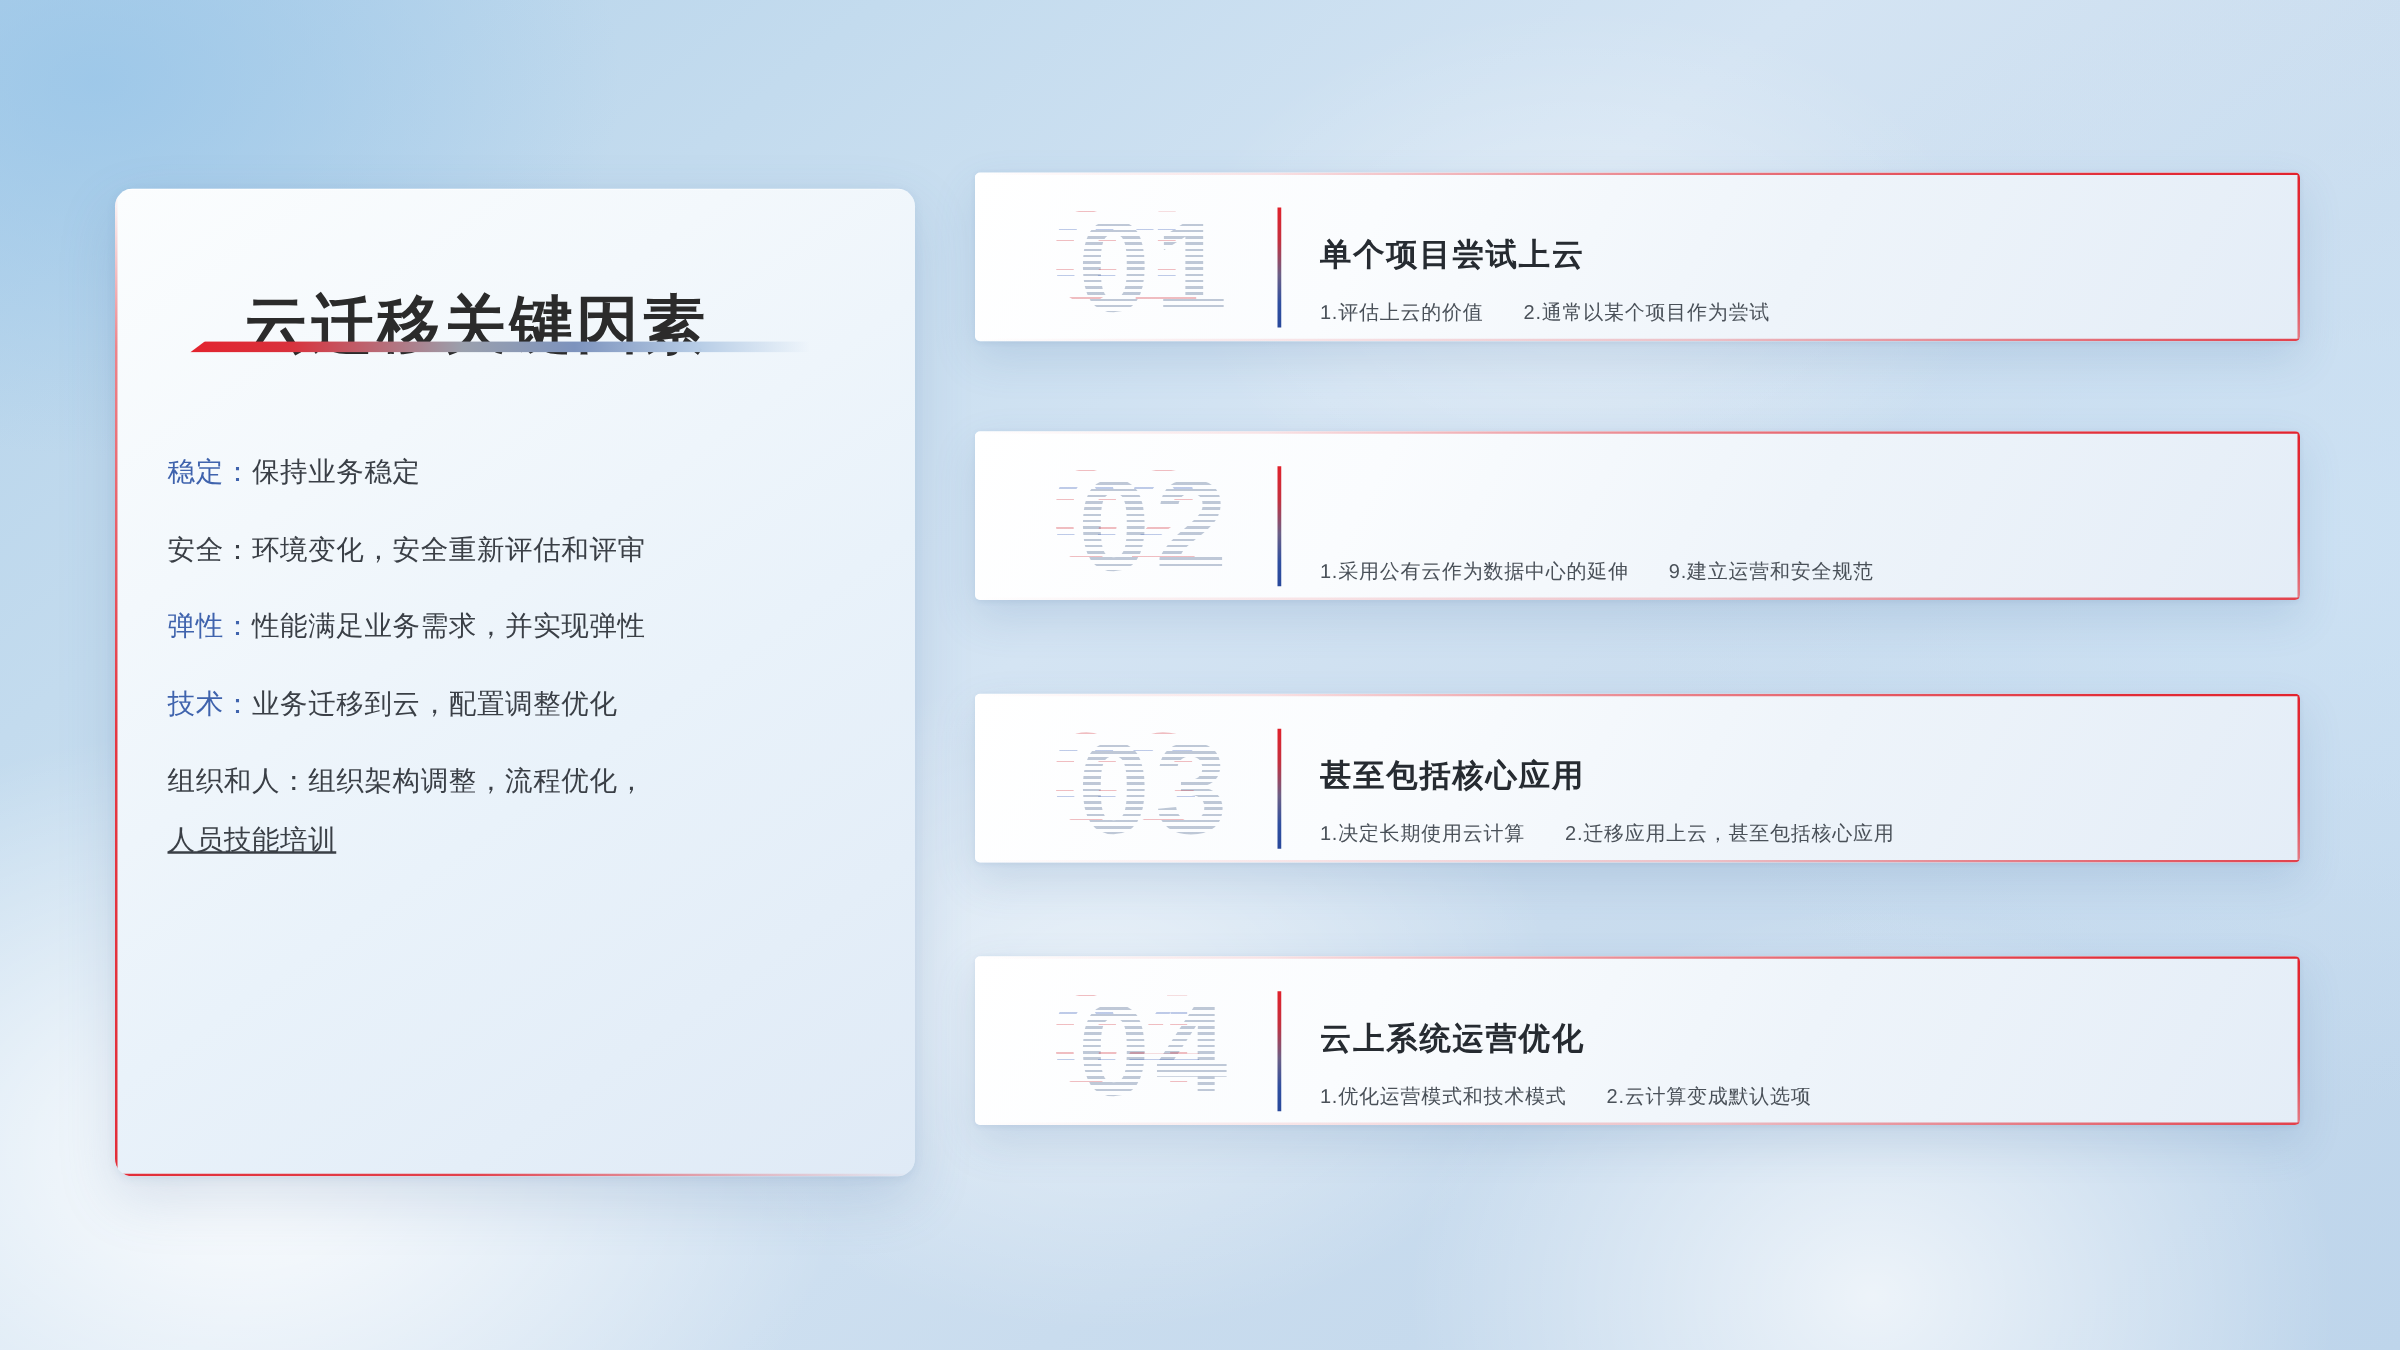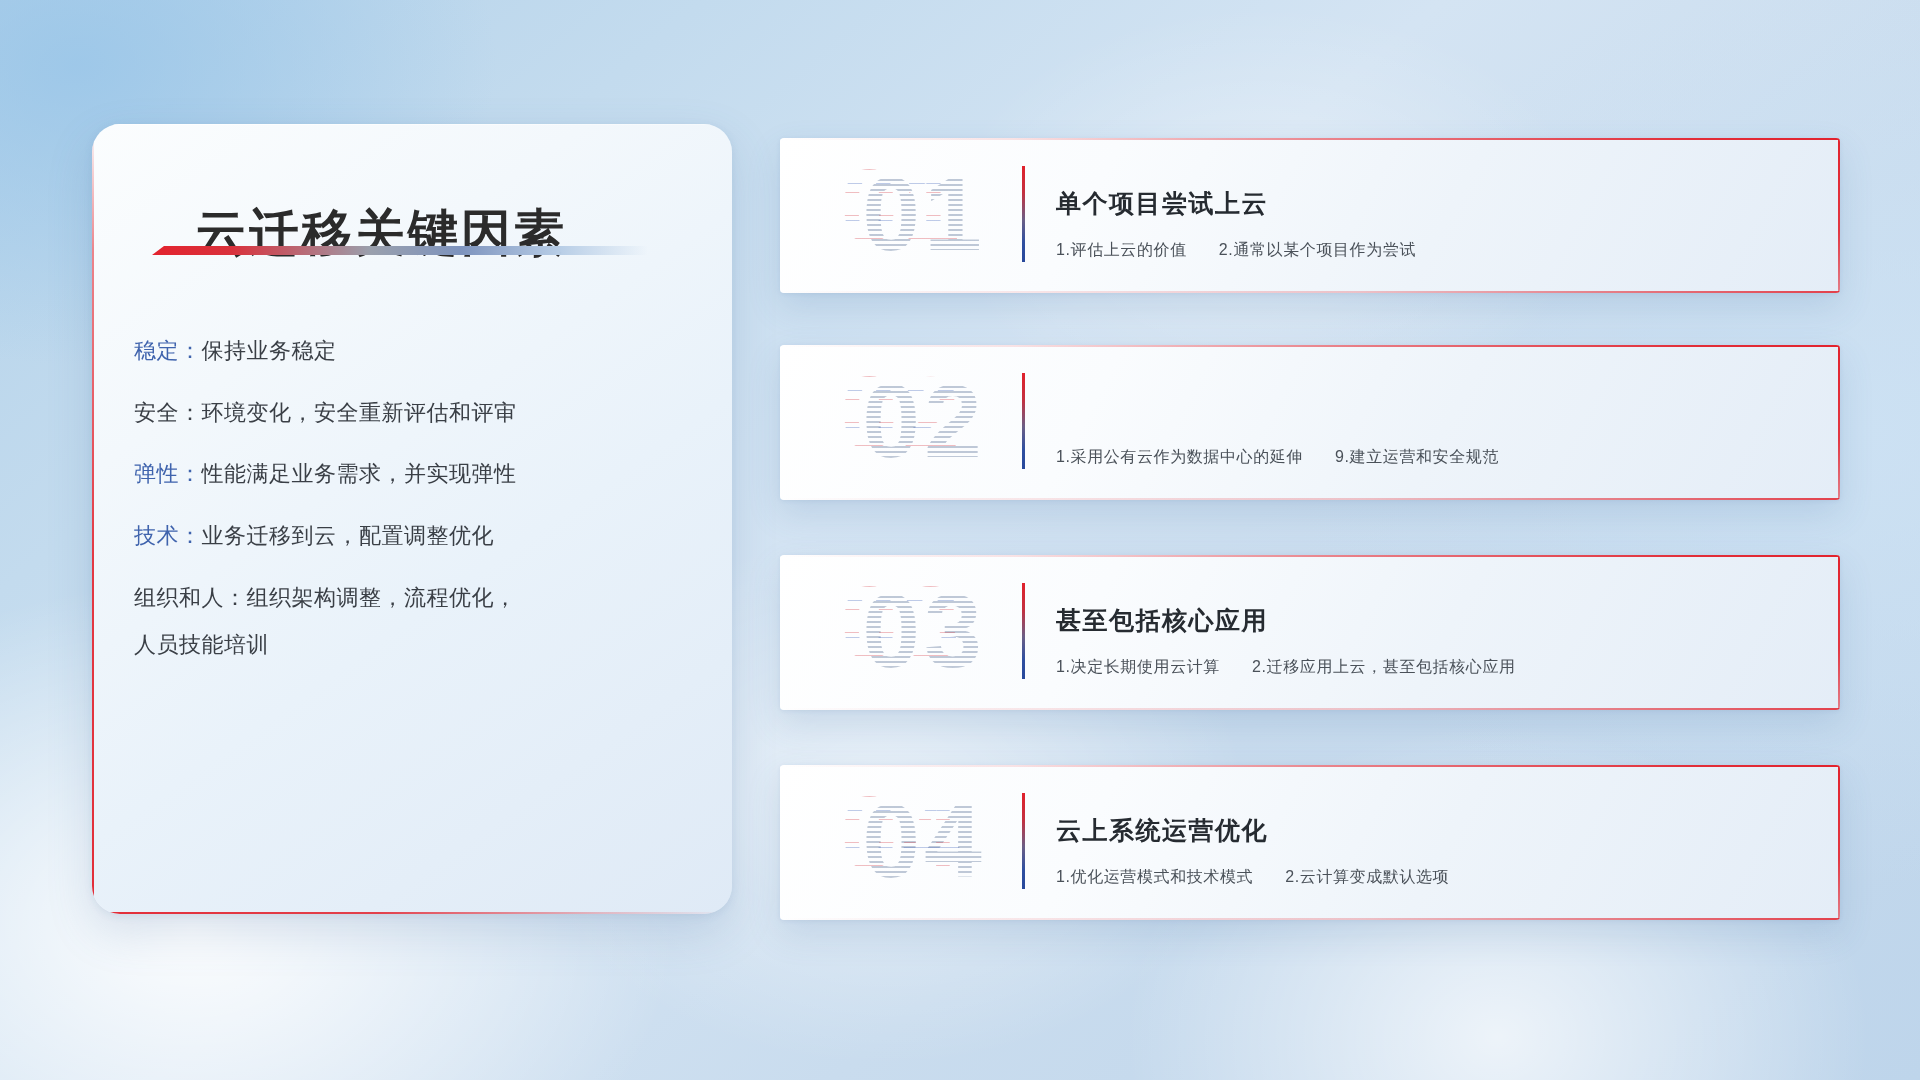--- a/index.html
+++ b/index.html
@@ -21,22 +21,22 @@
   #bg:after{content:"";position:absolute;inset:0;
     background:
       radial-gradient(520px 380px at 46% 74%, rgba(255,255,255,.55) 0%, rgba(255,255,255,0) 70%),
       radial-gradient(460px 300px at 66% 20%, rgba(255,255,255,.35) 0%, rgba(255,255,255,0) 70%);}
 
   
   #stage{position:absolute;inset:0;}
 
   
   #left-card{
-    position:absolute;left:92px;top:124px;width:640px;height:790px;
-    border-radius:28px;
+    position:absolute;left:92px;top:151px;width:640px;height:790px;
+    border-radius:14px;
     background:linear-gradient(145deg,#fbfdfe 0%,#f3f8fc 28%,#e9f2fa 58%,#dfeaf6 100%);
     box-shadow:0 18px 46px rgba(70,110,160,.18), 0 2px 8px rgba(70,110,160,.10);
     overflow:hidden;
   }
   #left-card .edge-l{position:absolute;left:0;top:0;bottom:0;width:2px;
     background:linear-gradient(180deg,rgba(226,35,46,0) 0%,rgba(226,35,46,.55) 16%,rgba(226,35,46,.9) 55%,rgba(226,35,46,.95) 100%);}
   #left-card .edge-b{position:absolute;left:0;right:0;bottom:0;height:2px;
     background:linear-gradient(90deg,rgba(226,35,46,.95) 0%,rgba(226,35,46,.85) 45%,rgba(226,35,46,.25) 80%,rgba(226,35,46,0) 100%);}
   #left-card .edge-t{position:absolute;left:0;right:0;top:0;height:1px;
     background:linear-gradient(90deg,rgba(255,255,255,.95),rgba(255,255,255,.35));}
@@ -49,25 +49,25 @@
   #title-rule{
     position:absolute;left:60px;top:122px;width:496px;height:9px;
     background:linear-gradient(90deg,#e3232e 0%,#d9313c 16%,#9aa0ad 44%,#7d93bd 62%,#b7cde6 82%,rgba(200,220,240,0) 100%);
     clip-path:polygon(0 100%, 12px 0, 100% 0, 100% 100%);
   }
 
   #left-list{position:absolute;left:42px;top:212px;right:28px;}
   .li{margin-bottom:32px;font-size:22px;line-height:1.35;color:#3a3f46;letter-spacing:.5px;white-space:nowrap;}
   .li .k{color:#3f63ad;}
   .li .k.plain{color:#3a3f46;}
-  .li.cont{margin-top:-14px;}
+  .li.cont{margin-top:-14px;text-decoration:underline;}
 
   
   .rcard{
-    position:absolute;left:780px;width:1060px;height:155px;
+    position:absolute;left:780px;width:1060px;height:135px;
     border-radius:4px;
     background:linear-gradient(118deg,#ffffff 0%,#fafcfe 30%,#eef4fa 62%,#e4edf7 100%);
     box-shadow:0 14px 34px rgba(70,110,160,.16), 0 1px 4px rgba(70,110,160,.10);
     overflow:hidden;
   }
   .rcard .ed-t{position:absolute;left:0;right:0;top:0;height:2px;
     background:linear-gradient(90deg,rgba(226,35,46,0) 0%,rgba(226,35,46,.12) 22%,rgba(226,35,46,.55) 52%,rgba(226,35,46,.95) 86%,rgba(226,35,46,1) 100%);}
   .rcard .ed-r{position:absolute;right:0;top:0;bottom:0;width:2px;
     background:linear-gradient(180deg,rgba(226,35,46,1) 0%,rgba(226,35,46,.9) 60%,rgba(226,35,46,.55) 100%);}
   .rcard .ed-b{position:absolute;left:0;right:0;bottom:0;height:2px;

